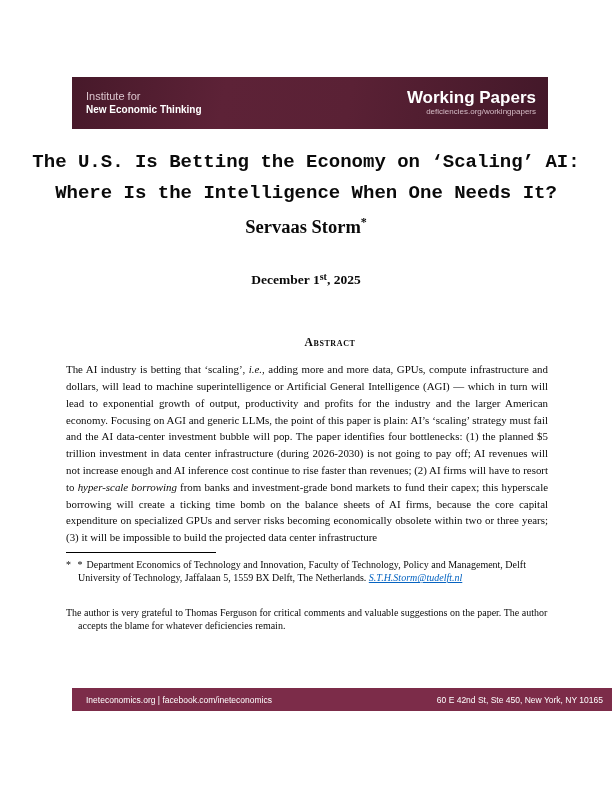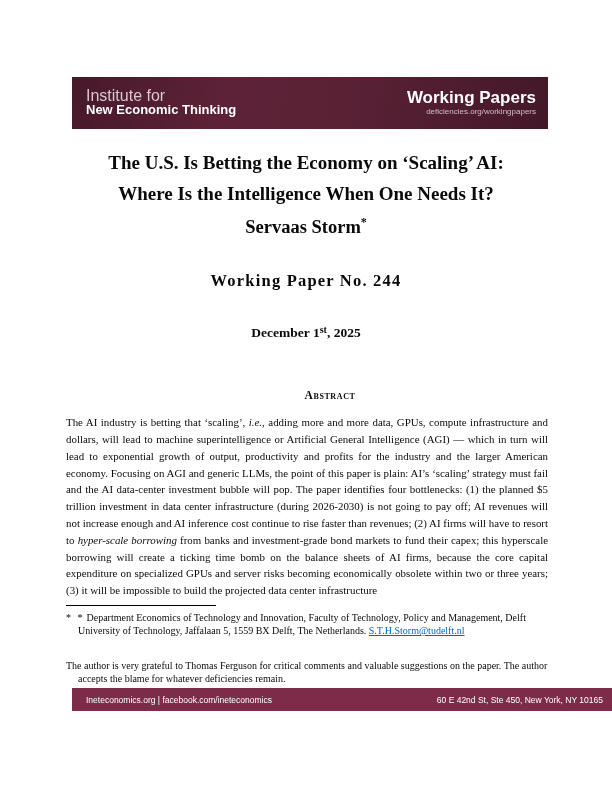--- a/index.html
+++ b/index.html
@@ -15,27 +15,27 @@
     overflow:hidden;
   }
   
   .banner{
     position:absolute;left:72px;top:77px;width:476px;height:52px;
     background:linear-gradient(100deg,#47192a 0%,#5d2237 32%,#5a2135 58%,#431829 100%);
     display:flex;justify-content:space-between;align-items:center;
     padding:0 12px 0 14px;box-sizing:border-box;
     font-family:"Liberation Sans", sans-serif;
   }
-  .org-line1{font-size:16px;line-height:12px;color:#dcc6cf;}
-  .org-line2{font-size:13px;line-height:15px;font-weight:bold;color:#ffffff;}
+  .org-line1{font-size:11px;line-height:12px;color:#dcc6cf;}
+  .org-line2{font-size:10px;line-height:15px;font-weight:bold;color:#ffffff;}
   .banner-right{text-align:right;}
   .series-title{font-size:17px;line-height:18px;font-weight:bold;color:#ffffff;}
   .series-url{font-size:8px;line-height:10px;color:#d3bac4;}
   
-  .title{font-size:19px;line-height:31px;font-weight:bold;text-align:center;margin:0;}
+  .title{font-size:19px;line-height:31px;font-weight:bold;text-align:center;margin:0;font-family:Liberation Mono, monospace;}
   .author{font-size:18.5px;font-weight:bold;text-align:center;margin-top:6px;}
   .author sup{font-size:12px;}
   .paper-no{font-size:16.5px;font-weight:bold;letter-spacing:1.2px;text-align:center;margin-top:33px;}
   .date{font-size:13.5px;font-weight:bold;text-align:center;margin-top:33px;}
   .date sup{font-size:10px;vertical-align:4px;}
   
   .abstract-heading{
     font-size:11.5px;font-weight:bold;font-variant:small-caps;
     letter-spacing:0.6px;text-align:center;margin-top:48px;padding-left:48px;
   }
@@ -47,21 +47,21 @@
   .abstract em{}
   
   .fn-rule{width:150px;border:none;border-top:1px solid #000;margin:6px 0 5px 66px;}
   .footnote{
     margin:0 64px 0 66px;
     font-size:10px;line-height:13.4px;
     padding-left:12px;text-indent:-12px;
   }
   .footnote.second{margin-top:21px;}
   .fn-marker{letter-spacing:2px;margin-right:2px;}
-  .email{color:#0563c1;text-decoration:underline;cursor:pointer;}
+  .email{color:#0563c1;text-decoration:underline;cursor:pointer;font-style:italic;}
   
   .footer-bar{
     position:absolute;left:72px;top:688px;width:543px;height:23px;
     background:#7c2c49;color:#ffffff;
     font-family:"Liberation Sans", sans-serif;font-size:8.5px;
     display:flex;justify-content:space-between;align-items:center;
     padding:0 12px 0 14px;box-sizing:border-box;
   }
 </style>
 </head>
@@ -82,21 +82,20 @@
 
   <h1 class="title">
     <span>The U.S. Is Betting the Economy on ‘Scaling’ AI:</span><br>
     <span>Where Is the Intelligence When One Needs It?</span>
   </h1>
 
   <div class="author">
     <span>Servaas Storm</span><sup>*</sup>
   </div>
 
-  <div class="paper-no">Working Paper No. 244</div>
 
   <div class="date">
     <span>December 1</span><sup>st</sup><span>, 2025</span>
   </div>
 
   <div class="abstract-heading">Abstract</div>
 
   <p class="abstract"><span>The AI industry is betting that ‘scaling’, </span><em>i.e.</em><span>, adding more and more data, GPUs, compute infrastructure and dollars, will lead to machine superintelligence or Artificial General Intelligence (AGI) — which in turn will lead to exponential growth of output, productivity and profits for the industry and the larger American economy. Focusing on AGI and generic LLMs, the point of this paper is plain: AI’s ‘scaling’ strategy must fail and the AI data-center investment bubble will pop. The paper identifies four bottlenecks: (1) the planned $5 trillion investment in data center infrastructure (during 2026-2030) is not going to pay off; AI revenues will not increase enough and AI inference cost continue to rise faster than revenues; (2) AI firms will have to resort to </span><em>hyper-scale borrowing</em><span> from banks and investment-grade bond markets to fund their capex; this hyperscale borrowing will create a ticking time bomb on the balance sheets of AI firms, because the core capital expenditure on specialized GPUs and server risks becoming economically obsolete within two or three years; (3) it will be impossible to build the projected data center infrastructure</span></p>
 
   <hr class="fn-rule">

